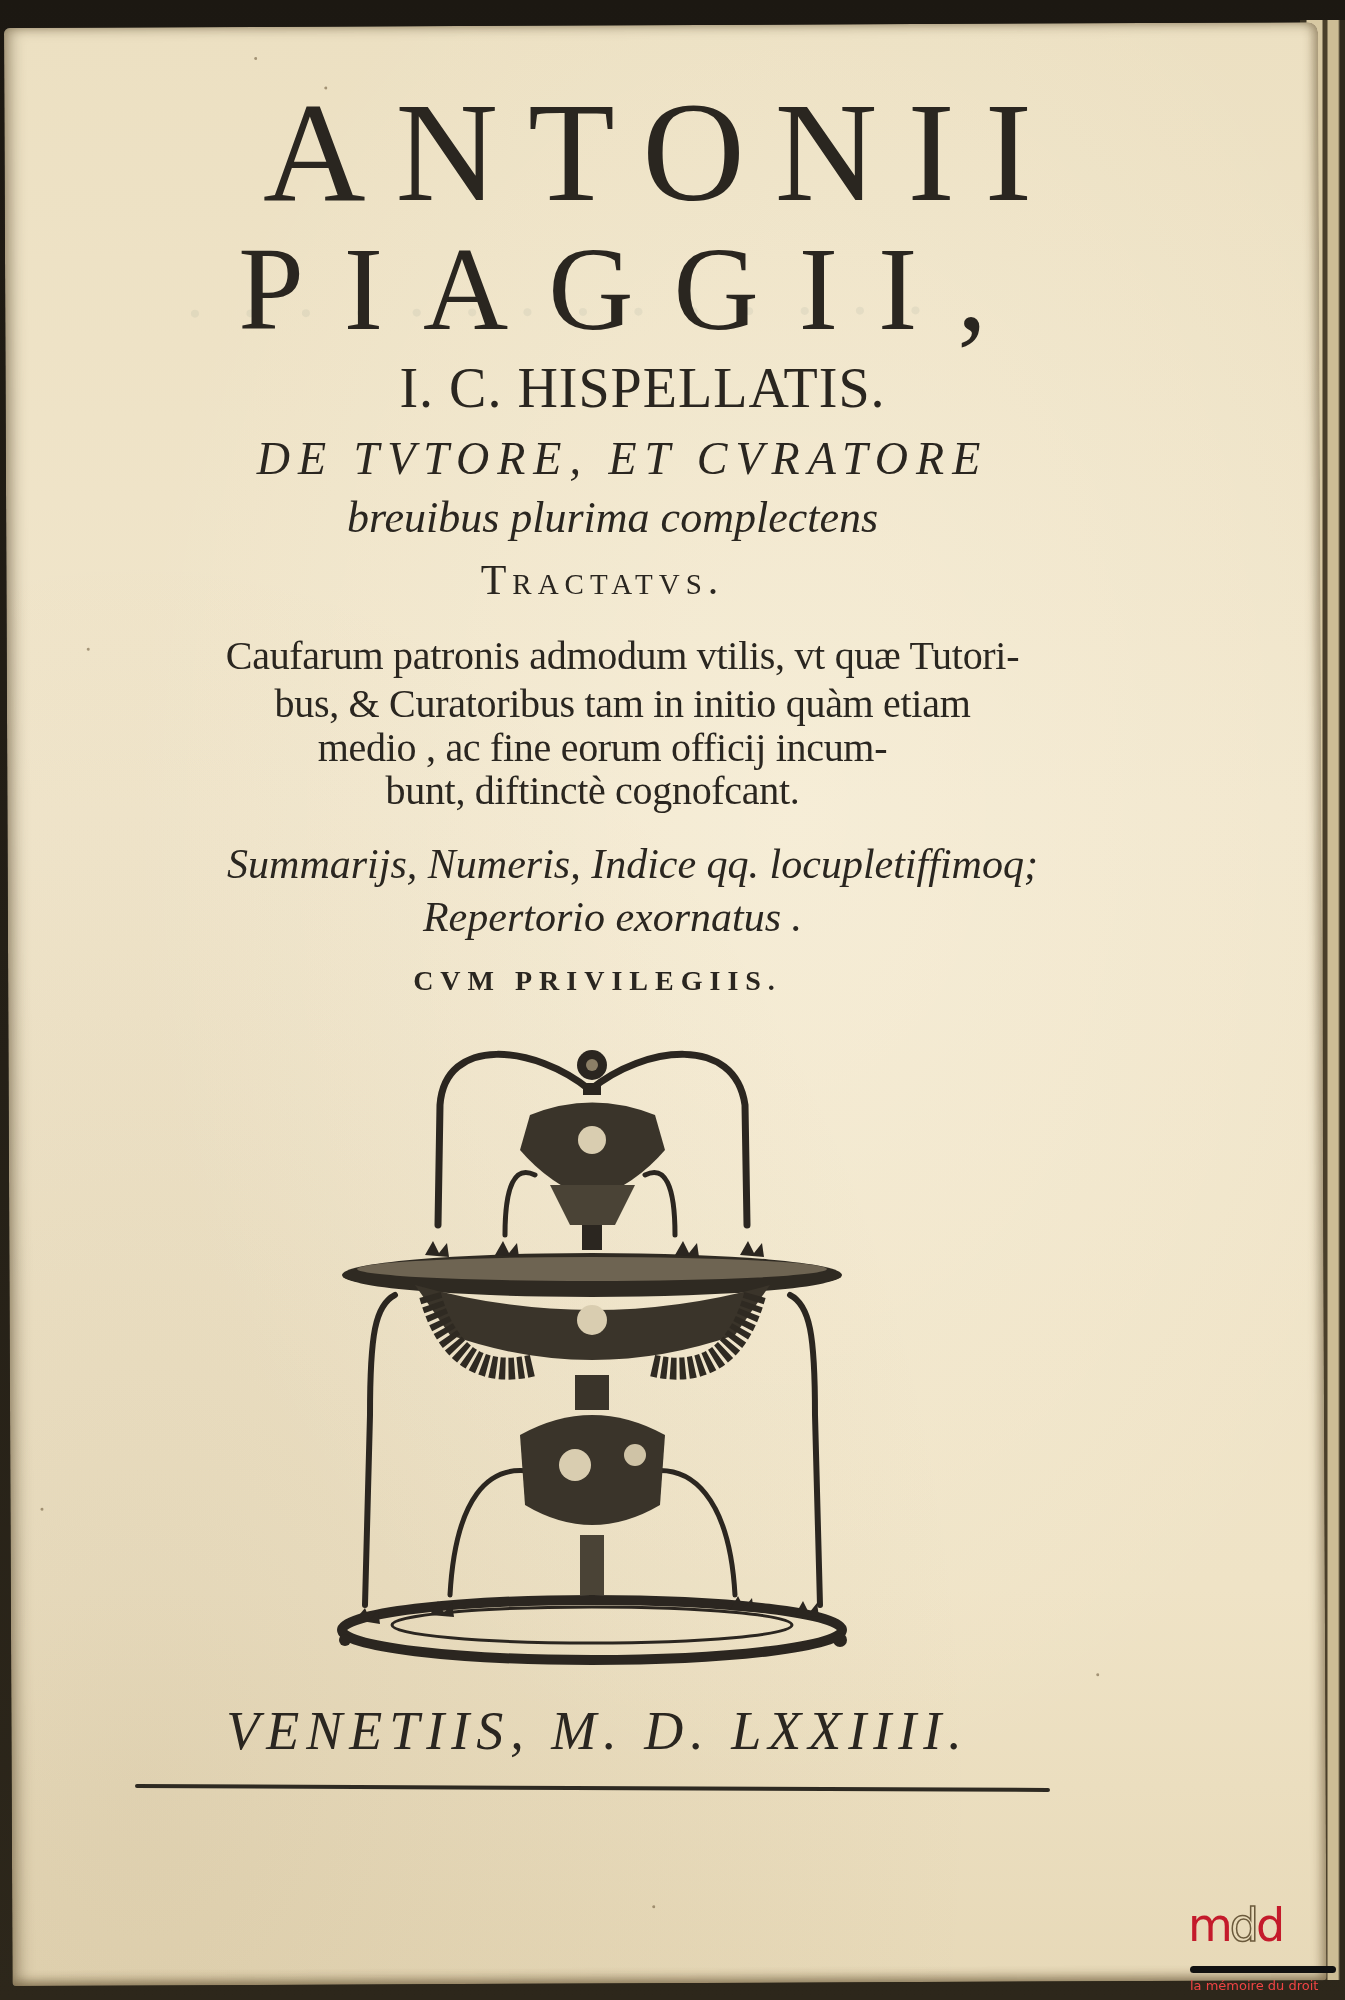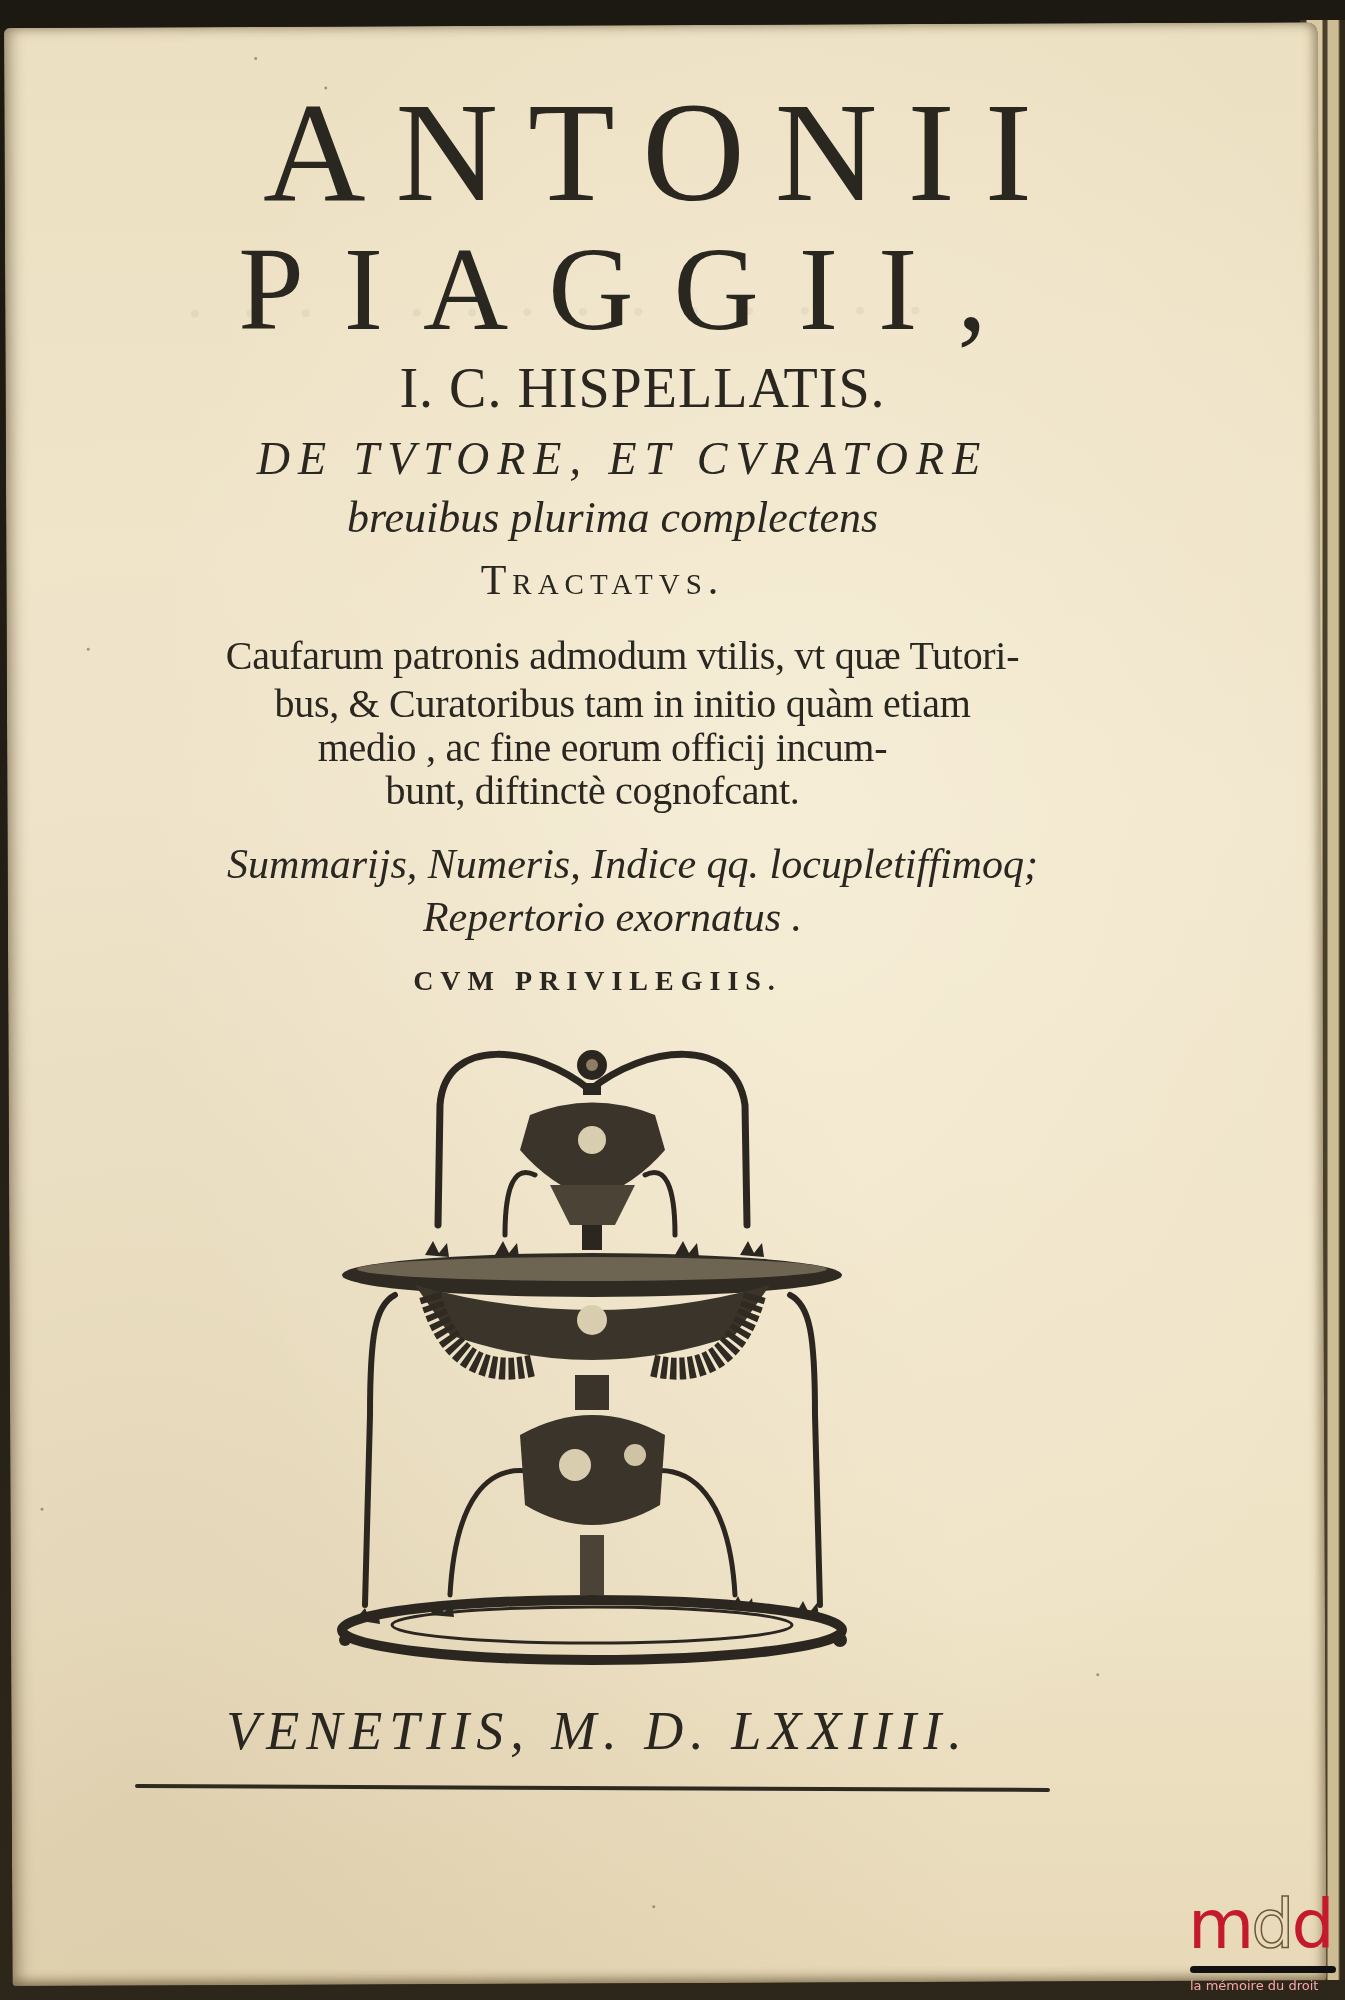--- a/index.html
+++ b/index.html
@@ -27,24 +27,24 @@
   .t-b2 { top:680px; left:-50px; }
   .t-b3 { top:724px; left:-70px; }
   .t-b4 { top:767px; left:-80px; }
   .t-summ { top:840px; left:-40px; font-family:"Liberation Serif", serif; font-style:italic; font-size:42px; }
   .t-rep { top:893px; left:-60px; font-family:"Liberation Serif", serif; font-style:italic; font-size:42px; }
   .t-cum { top:965px; left:-75px; font-family:"Liberation Serif", serif; font-weight:bold; font-size:28px; letter-spacing:7px; }
   .t-ven { top:1700px; left:-75px; font-family:"Liberation Serif", serif; font-style:italic; font-size:54px; letter-spacing:7px; }
   .rule { position:absolute; left:135px; top:1786px; width:915px; height:4px; background:#2e2a22; border-radius:2px; transform:rotate(0.25deg); }
   .fountain { position:absolute; left:335px; top:1035px; width:515px; height:645px; }
   .logo { position:absolute; left:1188px; top:1890px; width:152px; height:108px; }
-  .logo-md { position:absolute; left:0; top:0; font-family:"DejaVu Sans", sans-serif; font-size:68px; line-height:70px; color:#c41a2b; letter-spacing:-3px; }
+  .logo-md { position:absolute; left:0; top:0; font-family:"DejaVu Sans", sans-serif; font-size:46px; line-height:70px; color:#c41a2b; letter-spacing:-3px; }
   .logo-md .outline { color:transparent; -webkit-text-stroke:1.5px #6b5a3c; }
   .logo-bar { position:absolute; left:2px; top:76px; width:146px; height:7px; background:#111; border-radius:4px; }
-  .logo-tag { position:absolute; left:2px; top:88px; font-family:"DejaVu Sans", sans-serif; font-size:13px; color:#fca5a5; white-space:nowrap; }
+  .logo-tag { position:absolute; left:2px; top:88px; font-family:"DejaVu Sans", sans-serif; font-size:13px; color:#ef4444; white-space:nowrap; }
   .speck { position:absolute; width:3px; height:3px; border-radius:50%; background:rgba(90,70,40,0.5); }
 </style>
 </head>
 <body>
 
 <div class="backdrop"></div>
 <div class="page-stack"></div>
 
 <div class="page">
 

